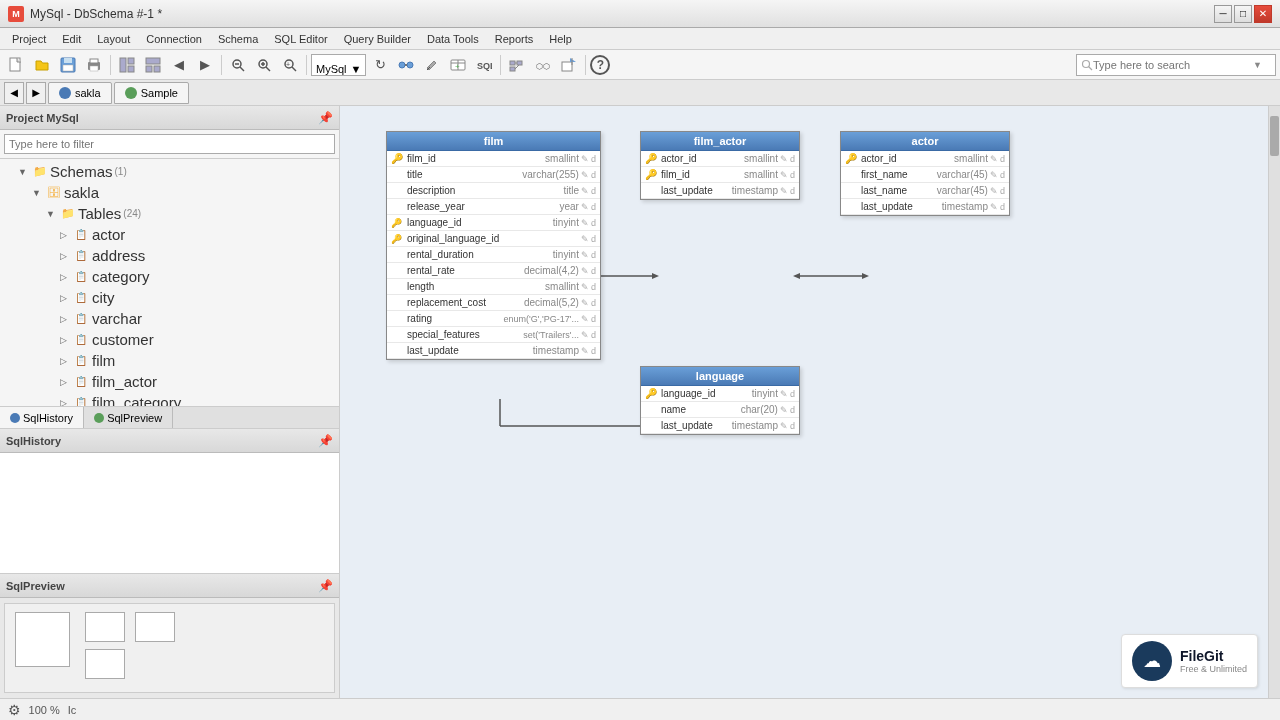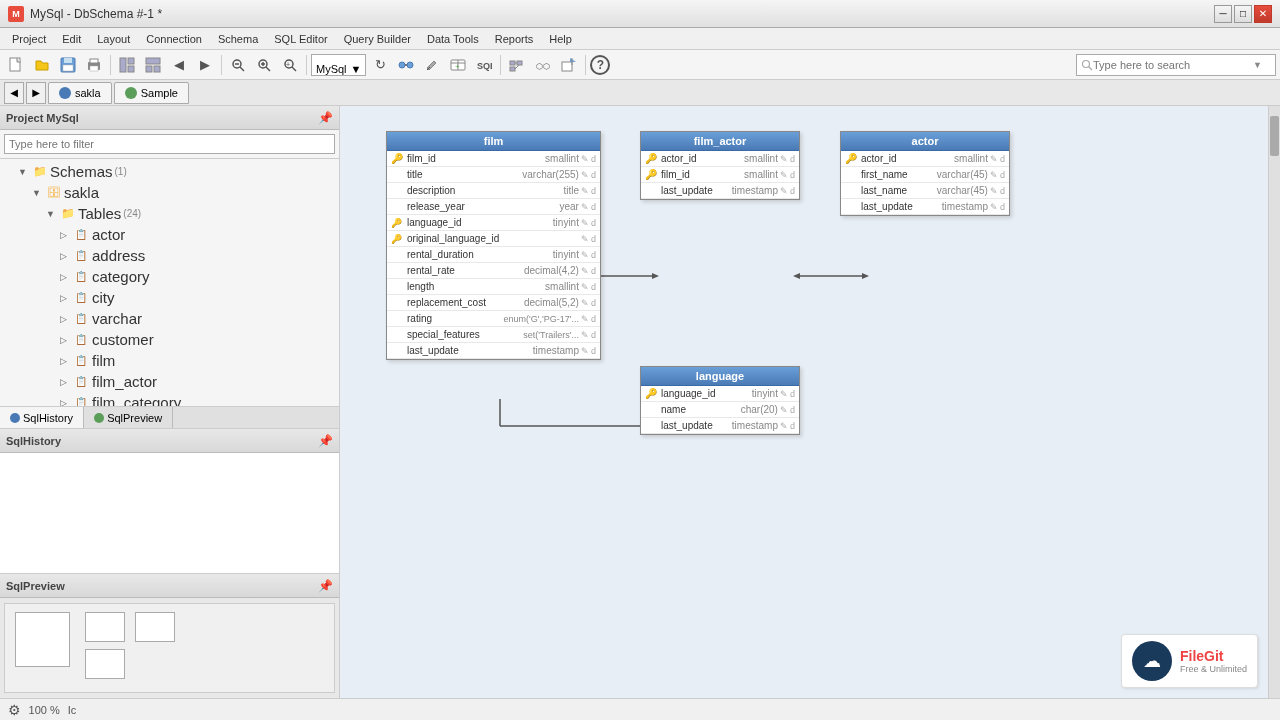--- a/index.html
+++ b/index.html
@@ -560,21 +560,21 @@
         <span class="col-icon"></span>
         <span class="col-name">last_update</span>
         <span class="col-type">timestamp</span>
         <span class="col-actions">✎ d</span>
       </div>
     </div>
 
     <div style="position:absolute; bottom:10px; right:10px; display:flex; align-items:center; gap:8px; background:white; padding:6px 10px; border-radius:4px; border:1px solid #ddd; box-shadow:1px 1px 3px rgba(0,0,0,0.1);">
       <div style="width:40px; height:40px; border-radius:50%; background:#1a3a5c; display:flex; align-items:center; justify-content:center; color:white; font-size:18px;">☁</div>
       <div>
-        <div style="font-size:14px; font-weight:bold; color:#ef4444;">FileGit</div>
+        <div style="font-size:14px; font-weight:bold; color:#0f172a;">FileGit</div>
         <div style="font-size:9px; color:#888;">Free &amp; Unlimited</div>
       </div>
     </div>
   </div>
 
   <div class="v-scrollbar">
     <div class="scrollbar-track">
       <div class="scrollbar-thumb"></div>
     </div>
   </div>

